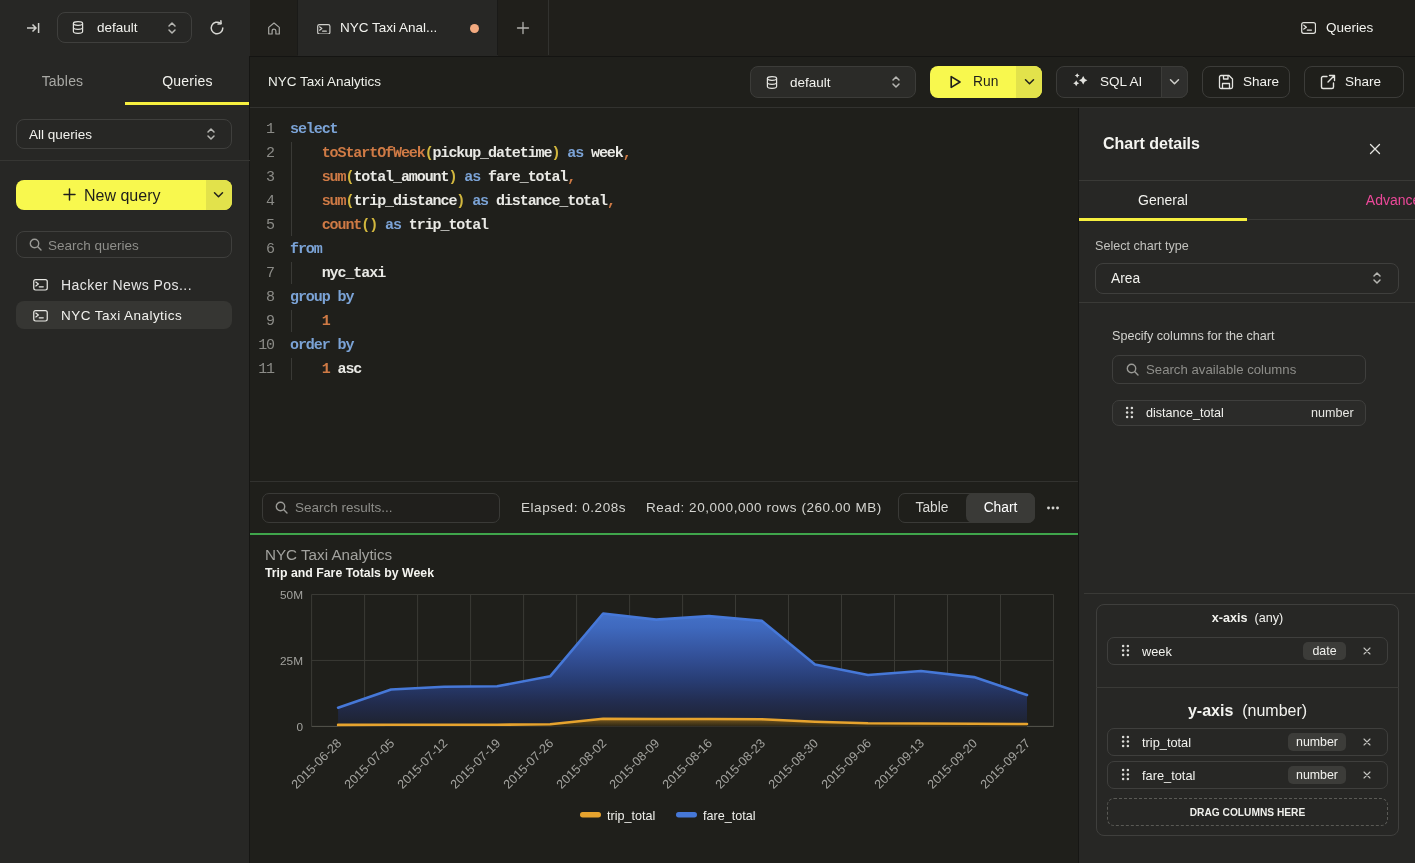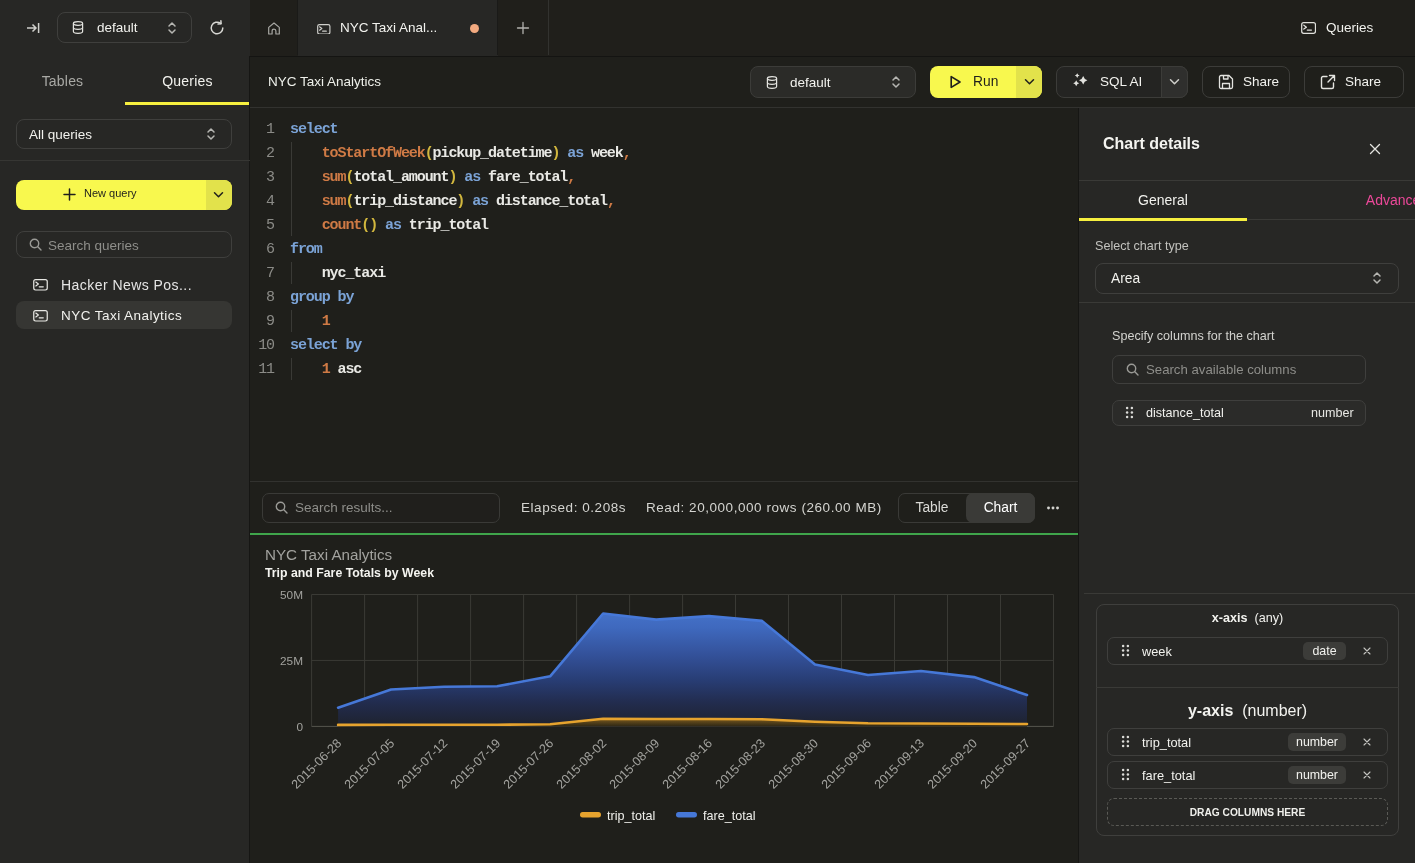--- a/index.html
+++ b/index.html
@@ -71,21 +71,21 @@
 <svg class="abs ic" style="left:205px;top:126px;" width="12" height="16" viewBox="0 0 12 16" fill="none" stroke="#b6b6b2" stroke-width="1.5" stroke-linecap="round" stroke-linejoin="round">
     <path d="M3 6 L6 3 L9 6 M3 10 L6 13 L9 10"></path>
   </svg>
 <div class="abs" style="left:0;top:160px;width:250px;height:1px;background:#363633;"></div>
 
 <div class="abs" style="left:16px;top:180px;width:216px;height:30px;background:#f8f84e;border-radius:8px;"></div>
 <div class="abs" style="left:206px;top:180px;width:26px;height:30px;background:#e2e24b;border-radius:0 8px 8px 0;"></div>
 <svg class="abs ic" style="left:63px;top:188px;" width="13" height="13" viewBox="0 0 13 13" fill="none" stroke="#1f1f1c" stroke-width="1.5" stroke-linecap="round">
     <path d="M6.5 1 V12 M1 6.5 H12"></path>
   </svg>
-<div class="abs" style="left:84px;top:187px;color:#1f1f1c;font-size:11px;font-weight:500;">New query</div>
+<div class="abs" style="left:84px;top:187px;color:#1f1f1c;font-size:16px;font-weight:500;">New query</div>
 <svg class="abs ic" style="left:213px;top:191px;" width="11" height="8" viewBox="0 0 11 8" fill="none" stroke="#1f1f1c" stroke-width="1.5" stroke-linecap="round" stroke-linejoin="round">
     <path d="M1.5 1.8 L5.5 5.8 L9.5 1.8"></path>
   </svg>
 
 <div class="abs" style="left:16px;top:231px;width:216px;height:27px;border:1px solid #3f3f3d;border-radius:8px;"></div>
 <svg class="abs ic" style="left:29px;top:238px;" width="13" height="13" viewBox="0 0 13 13" fill="none" stroke="#9a9a96" stroke-width="1.4" stroke-linecap="round">
     <circle cx="5.5" cy="5.5" r="4.2"></circle>
     <path d="M8.8 8.8 L12 12"></path>
   </svg>
 <div class="abs" style="left:48px;top:238px;color:#8e8e8a;font-size:13.5px;">Search queries</div>
@@ -169,21 +169,21 @@
     <div class="cl" style="top:109px;">    <span class="fn">count</span><span class="pr">()</span> <span class="kw">as</span> trip_total</div>
 <div class="ln" style="top:133px;">6</div>
     <div class="cl" style="top:133px;"><span class="kw">from</span></div>
 <div class="ln" style="top:157px;">7</div>
     <div class="cl" style="top:157px;">    nyc_taxi</div>
 <div class="ln" style="top:181px;">8</div>
     <div class="cl" style="top:181px;"><span class="kw">group by</span></div>
 <div class="ln" style="top:205px;">9</div>
     <div class="cl" style="top:205px;">    <span class="nu">1</span></div>
 <div class="ln" style="top:229px;">10</div>
-    <div class="cl" style="top:229px;"><span class="kw">select by</span></div>
+    <div class="cl" style="top:229px;"><span class="kw">order by</span></div>
 <div class="ln" style="top:253px;">11</div>
     <div class="cl" style="top:253px;">    <span class="nu">1</span> asc</div>
 <div class="ig" style="top:33px;height:94px;"></div>
 <div class="ig" style="top:153px;height:22px;"></div>
 <div class="ig" style="top:201px;height:22px;"></div>
 <div class="ig" style="top:249px;height:22px;"></div>
 </div>
 
 <div class="abs" style="left:250px;top:480.5px;width:828px;height:1px;background:#32322f;"></div>
 <div class="abs" style="left:262px;top:492.5px;width:238px;height:30px;background:#201f1c;border:1px solid #3a3a37;border-radius:7px;"></div>

